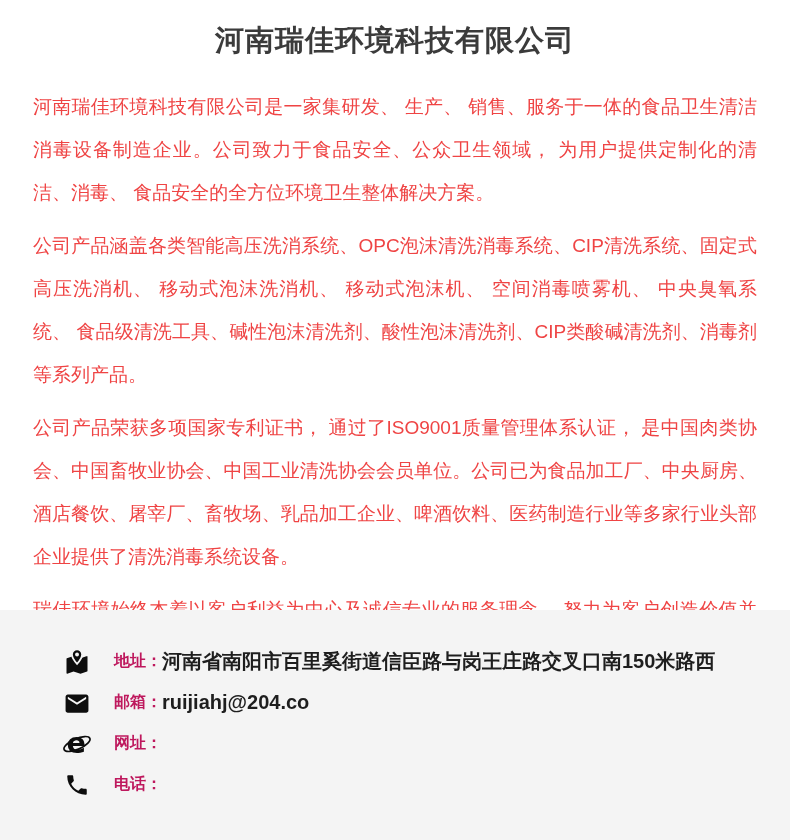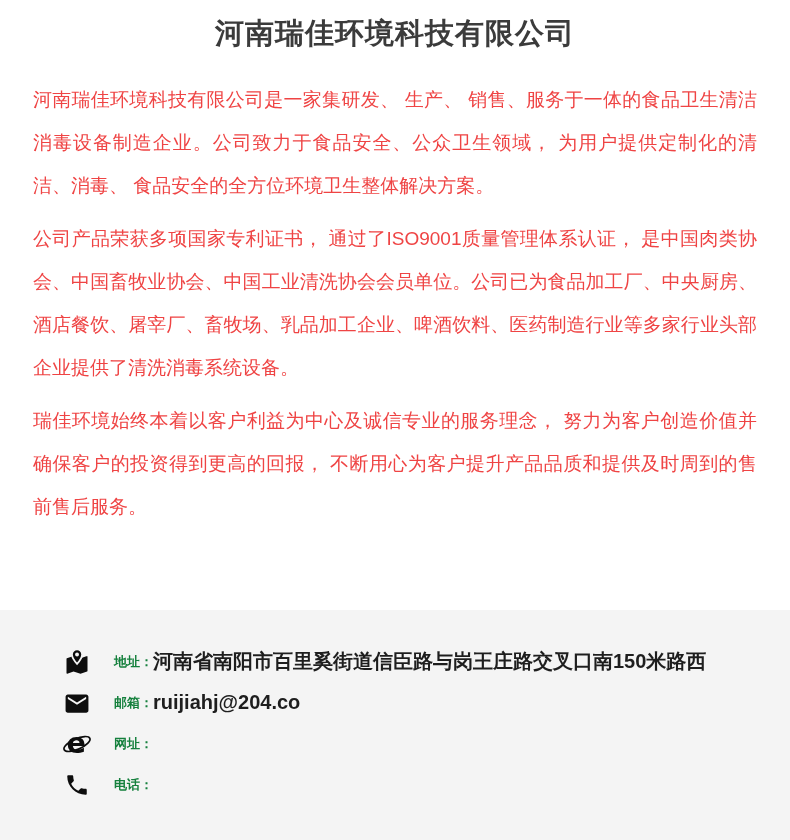--- a/index.html
+++ b/index.html
@@ -5,21 +5,21 @@
   html, body { margin: 0; padding: 0; }
   body {
     width: 790px;
     height: 840px;
     position: relative;
     background: #ffffff;
     font-family: "Liberation Sans", "DejaVu Sans", sans-serif;
     overflow: hidden;
   }
   .content {
-    padding: 14px 33px 0 33px;
+    padding: 21px 33px 0 33px;
   }
   .page-title {
     margin: 0 0 24px 0;
     text-align: center;
     font-size: 29px;
     font-weight: 700;
     color: #3b3b3b;
     letter-spacing: 1px;
   }
   .para {
@@ -48,38 +48,39 @@
     width: 30px;
     height: 30px;
     margin-right: 22px;
     display: flex;
     align-items: center;
     justify-content: center;
     flex: none;
   }
   .icon-box svg { display: block; }
   .contact-label {
-    font-size: 13px;
+    font-size: 16px;
     font-weight: 700;
-    color: #15803d;
+    color: #be185d;
     white-space: nowrap;
   }
   .contact-value {
     font-size: 20px;
     font-weight: 600;
     color: #1e1e1e;
     white-space: nowrap;
   }
 </style>
 </head>
 <body>
 
 <div class="content">
   <h1 class="page-title">河南瑞佳环境科技有限公司</h1>
   <p class="para">河南瑞佳环境科技有限公司是一家集研发、 生产、 销售、服务于一体的食品卫生清洁消毒设备制造企业。公司致力于食品安全、公众卫生领域， 为用户提供定制化的清洁、消毒、 食品安全的全方位环境卫生整体解决方案。</p>
+  <p class="para">公司产品涵盖各类智能高压洗消系统、OPC泡沫清洗消毒系统、CIP清洗系统、固定式高压洗消机、 移动式泡沫洗消机、 移动式泡沫机、 空间消毒喷雾机、 中央臭氧系统、 食品级清洗工具、碱性泡沫清洗剂、酸性泡沫清洗剂、CIP类酸碱清洗剂、消毒剂等系列产品。</p>
   <p class="para">公司产品荣获多项国家专利证书， 通过了ISO9001质量管理体系认证， 是中国肉类协会、中国畜牧业协会、中国工业清洗协会会员单位。公司已为食品加工厂、中央厨房、酒店餐饮、屠宰厂、畜牧场、乳品加工企业、啤酒饮料、医药制造行业等多家行业头部企业提供了清洗消毒系统设备。</p>
   <p class="para">瑞佳环境始终本着以客户利益为中心及诚信专业的服务理念， 努力为客户创造价值并确保客户的投资得到更高的回报， 不断用心为客户提升产品品质和提供及时周到的售前售后服务。</p>
 </div>
 
 <div class="footer">
 
   <div class="contact-row">
     <span class="icon-box">
       <svg width="28" height="28" viewBox="0 0 24 24">
         <path fill="#0d0d0d" d="M20.65 6.9 15 8.8 9 6.9 3.35 8.8c-.21.07-.35.26-.35.48V21.5c0 .28.22.5.5.5l.16-.03L9 20.1l6 1.9 5.65-1.9c.21-.07.35-.26.35-.48V7.38c0-.28-.22-.5-.5-.5l-.15.02z"></path>

